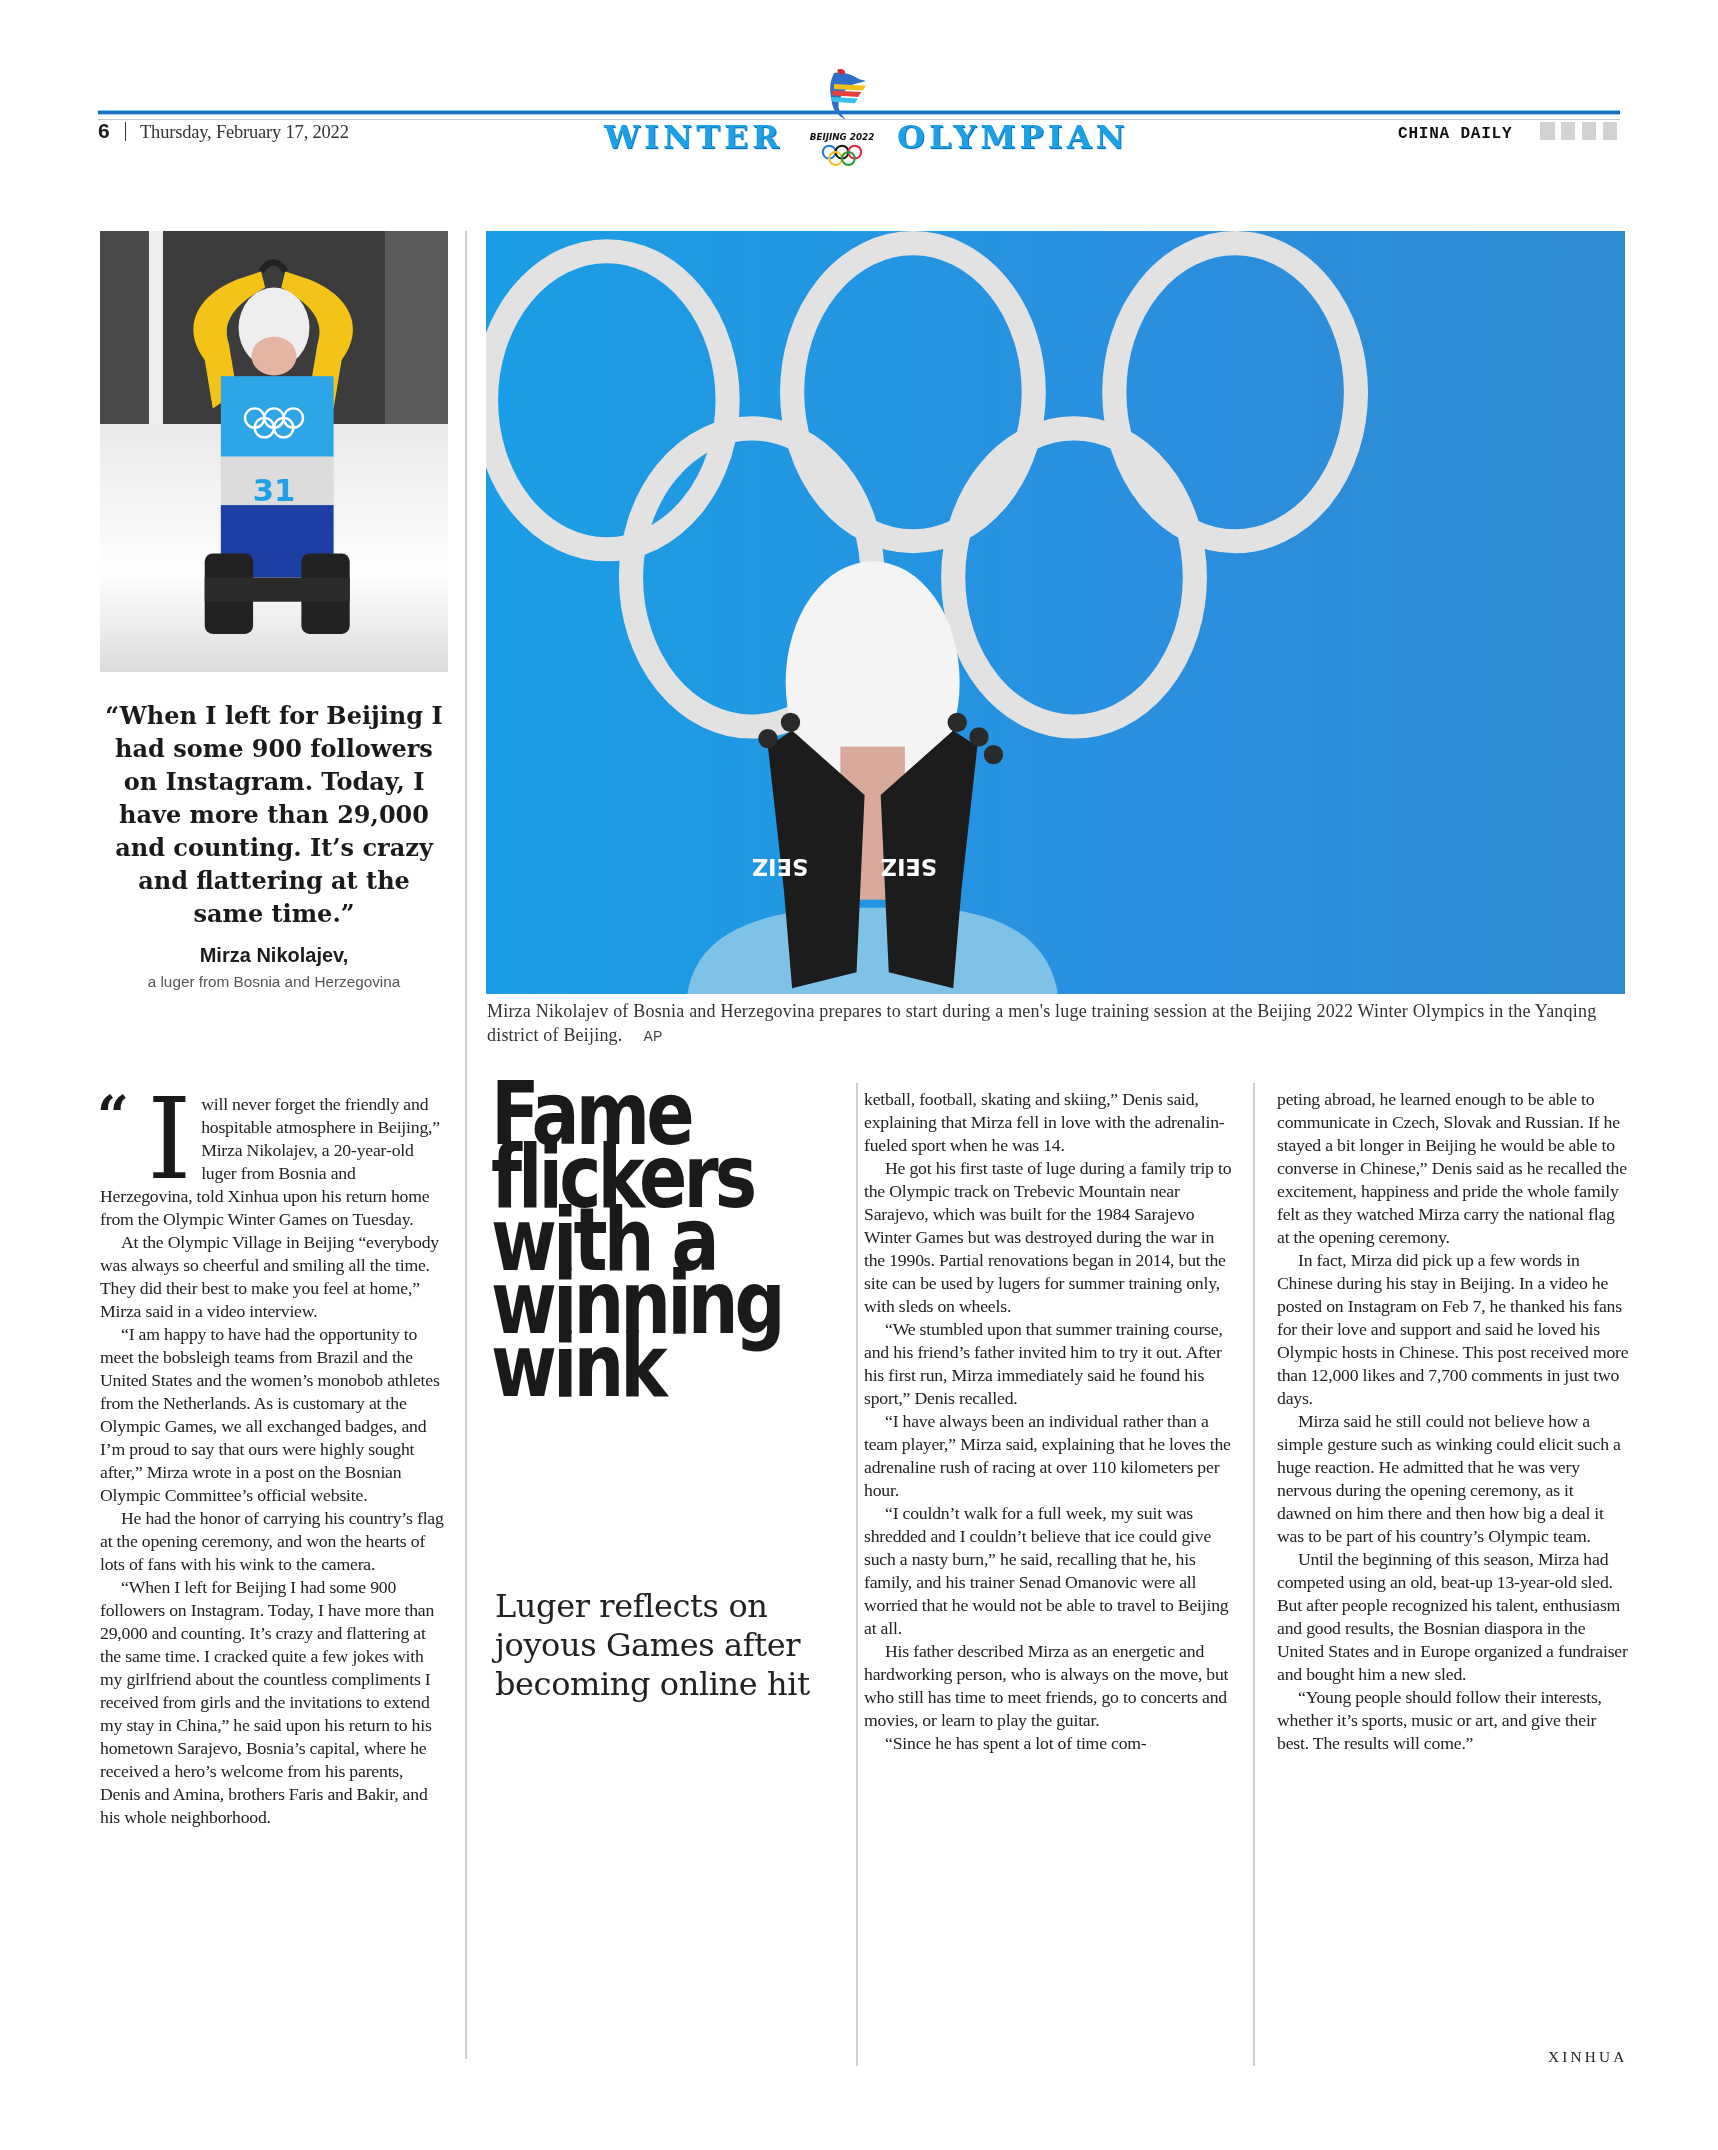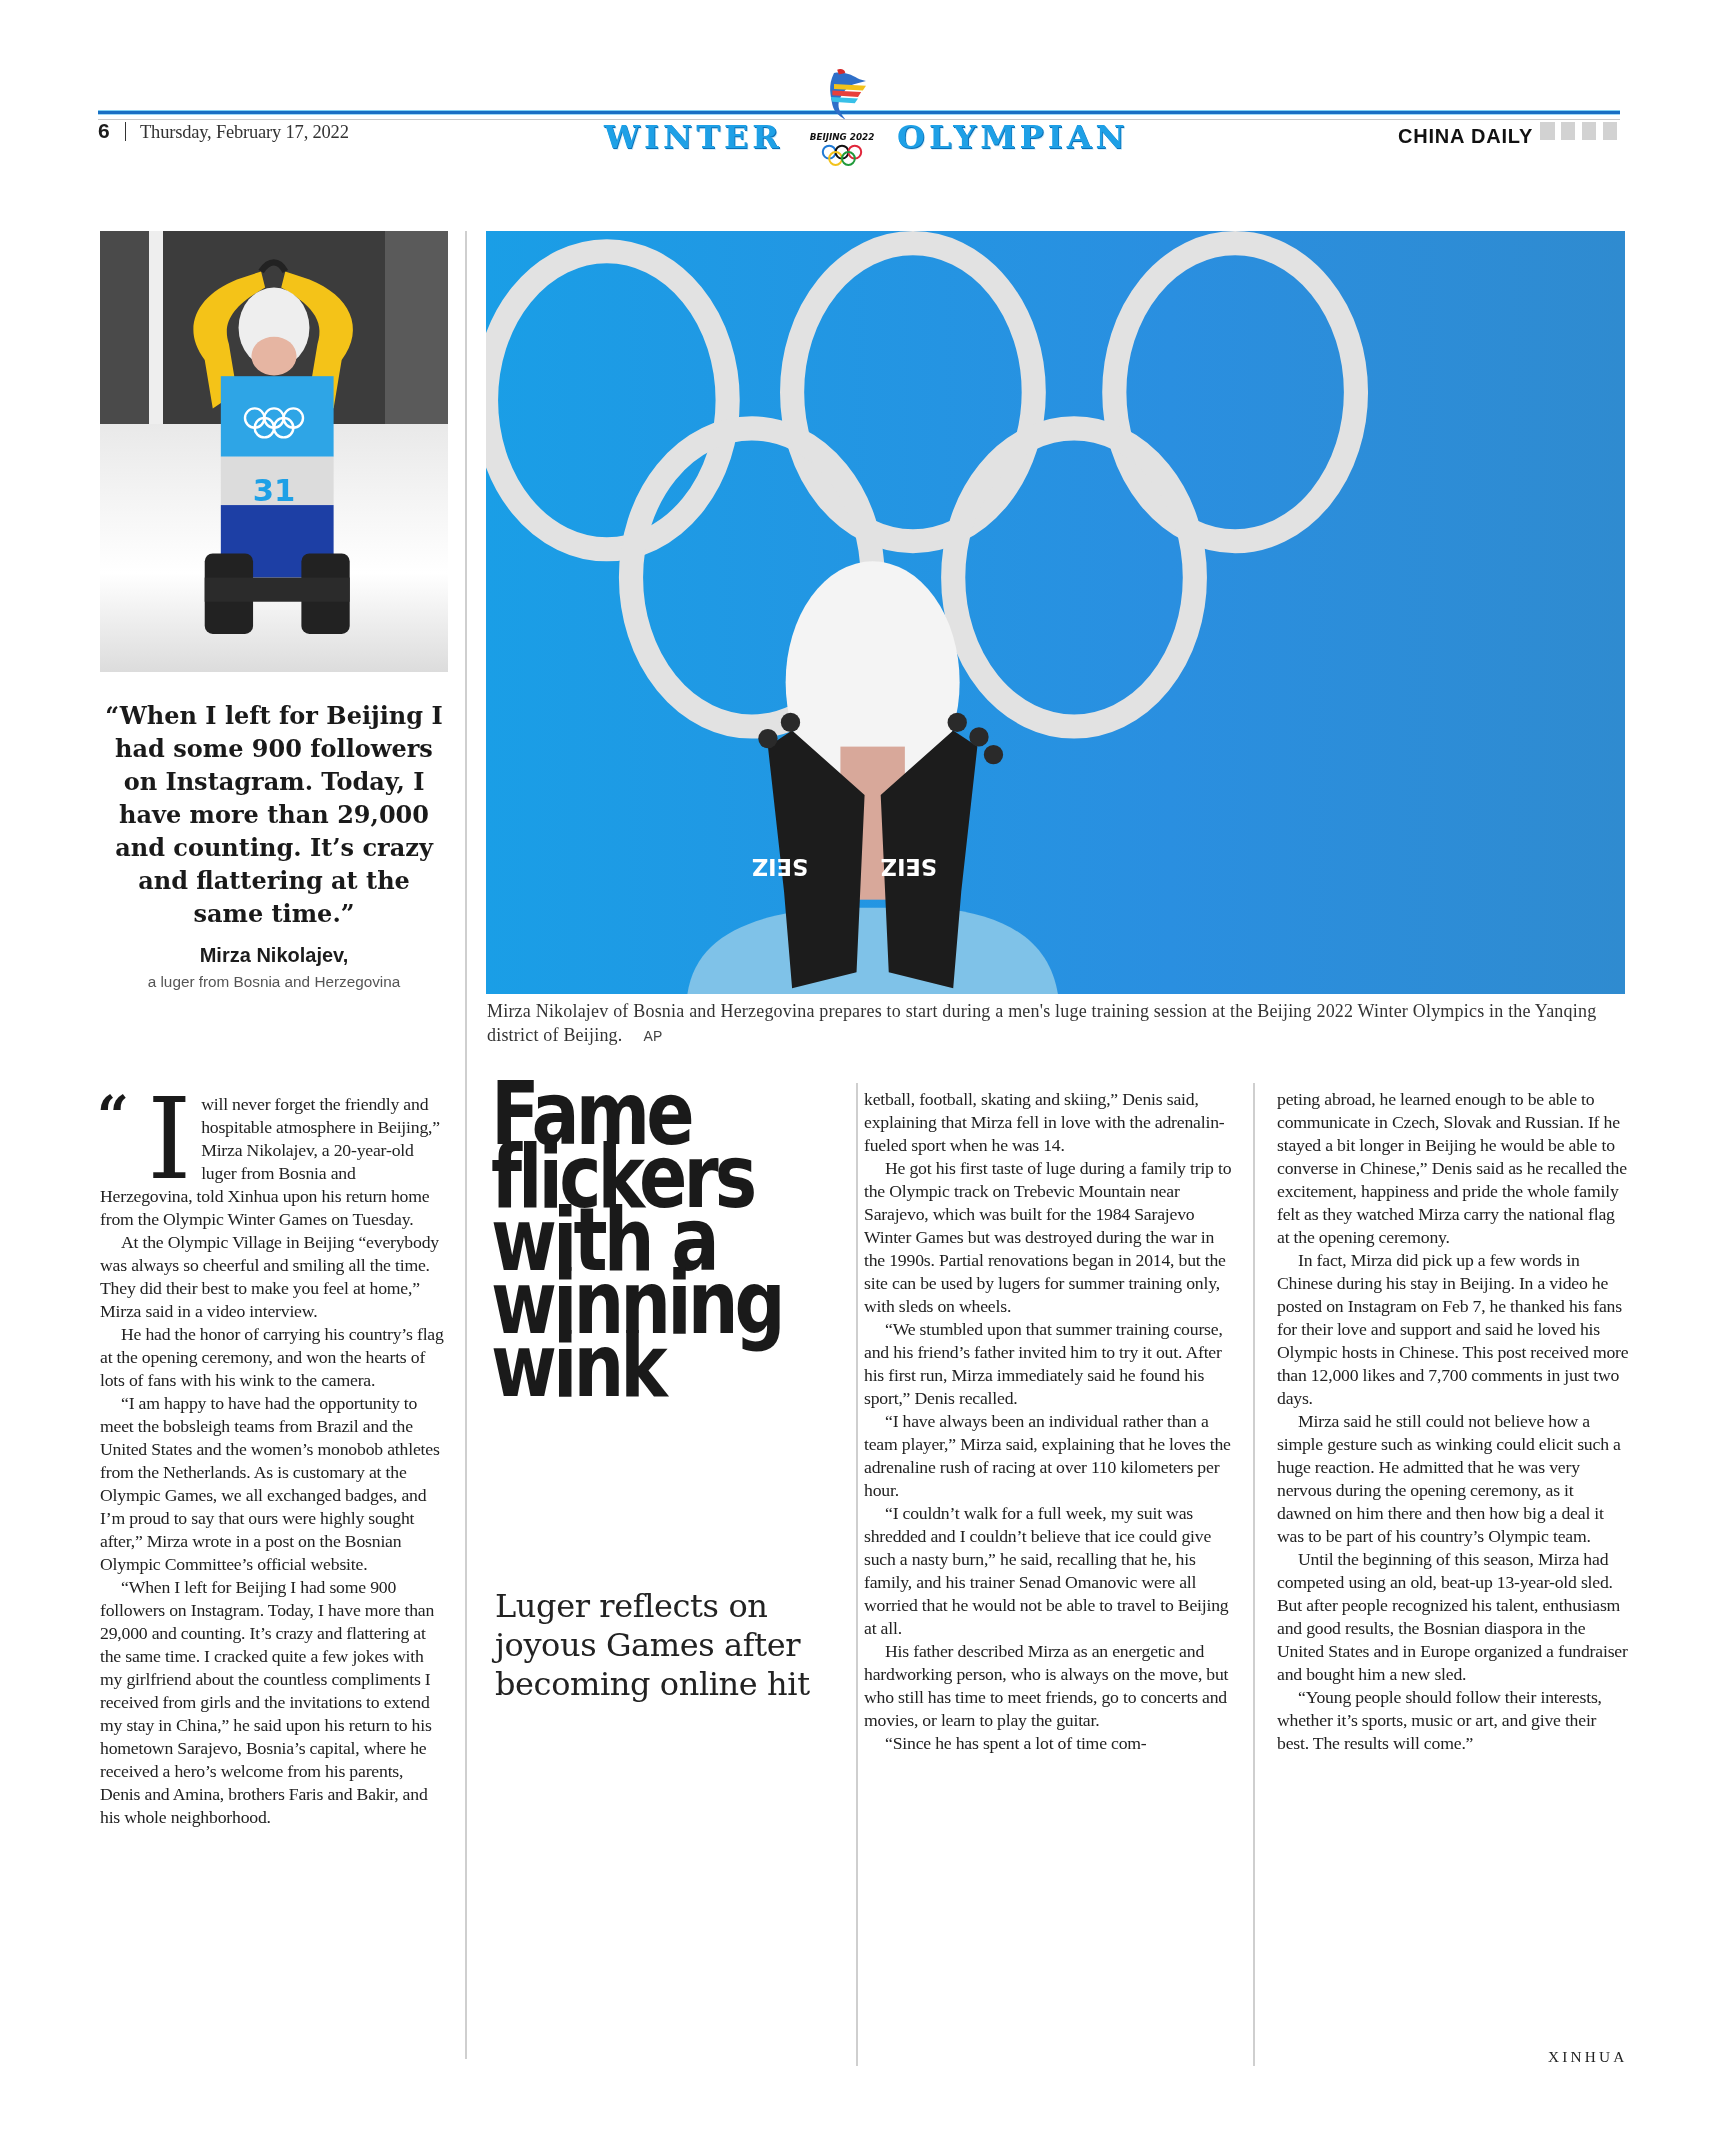--- a/index.html
+++ b/index.html
@@ -14,22 +14,22 @@
     font-weight: bold; font-size: 21px; }
   .page-sep { position: absolute; left: 125px; top: 122px; width: 0.8px; height: 19.3px; background: #333; }
   .page-date { position: absolute; left: 140px; top: 122px; font-family: "Liberation Serif", serif;
     font-size: 18.5px; color: #333; letter-spacing: -0.2px; }
   .section-title { position: absolute; top: 118px; font-family: "DejaVu Serif", serif; font-weight: bold;
     font-size: 32px; letter-spacing: 4px; color: #1ea0e6;
     text-shadow: 0.8px 0.8px 0 #0b6fb6, 1.6px 1.6px 0 #d9eef9; }
   .section-title.left { left: 604px; }
   .section-title.right { left: 897px; }
   .logo { position: absolute; left: 810px; top: 68px; width: 64px; height: 101px; }
-  .brand { position: absolute; left: 1398px; top: 125px; font-family: Liberation Sans, sans-serif;
-    font-weight: bold; font-size: 20px; letter-spacing: 0.8px; color: #111; }
+  .brand { position: absolute; left: 1398px; top: 125px; font-family: Liberation Mono, monospace;
+    font-weight: bold; font-size: 16px; letter-spacing: 0.8px; color: #111; }
   .brand-marks { position: absolute; left: 1540px; top: 122px; display: flex; gap: 6.4px; }
   .brand-marks span { display: block; width: 14.5px; height: 17.7px; background: #d2d2d2; }
 
   
   .photo-small { position: absolute; left: 100px; top: 231px; width: 348px; height: 441px; overflow: hidden;
     background: linear-gradient(90deg, #4a4a4a 0 14%, #eeeeee 14% 18%, #3c3c3c 18% 82%, #5a5a5a 82% 100%); }
   .photo-small .snow { position: absolute; left: 0; right: 0; top: 193px; bottom: 0;
     background: linear-gradient(180deg, #e9e9e9, #ffffff 60%, #dcdcdc); }
   .col-rule-1 { position: absolute; left: 465px; top: 231px; width: 1.6px; height: 1828px; background: #cfcfcf; }
   .col-rule-3 { position: absolute; left: 856px; top: 1083px; width: 1.6px; height: 983px; background: #cfcfcf; }
@@ -187,22 +187,22 @@
 </h1>
 <div class="deck">Luger reflects on joyous Games after becoming online hit</div>
 
 <div class="col col1">
   <div class="dropcap-wrap">
     <span class="dropcap-quote">“</span>
     <span class="dropcap">I</span>
     <p class="noindent">will never forget the friendly and hospitable atmosphere in Beijing,” Mirza Nikolajev, a 20-year-old luger from Bosnia and Herzegovina, told Xinhua upon his return home from the Olympic Winter Games on Tuesday.</p>
   </div>
   <p>At the Olympic Village in Beijing “everybody was always so cheerful and smiling all the time. They did their best to make you feel at home,” Mirza said in a video interview.</p>
+  <p>“I am happy to have had the opportunity to meet the bobsleigh teams from Brazil and the United States and the women’s monobob athletes from the Netherlands. As is customary at the Olympic Games, we all exchanged badges, and I’m proud to say that ours were highly sought after,” Mirza wrote in a post on the Bosnian Olympic Committee’s official website.</p>
   <p>He had the honor of carrying his country’s flag at the opening ceremony, and won the hearts of lots of fans with his wink to the camera.</p>
-  <p>“I am happy to have had the opportunity to meet the bobsleigh teams from Brazil and the United States and the women’s monobob athletes from the Netherlands. As is customary at the Olympic Games, we all exchanged badges, and I’m proud to say that ours were highly sought after,” Mirza wrote in a post on the Bosnian Olympic Committee’s official website.</p>
   <p>“When I left for Beijing I had some 900 followers on Instagram. Today, I have more than 29,000 and counting. It’s crazy and flattering at the same time. I cracked quite a few jokes with my girlfriend about the countless compliments I received from girls and the invitations to extend my stay in China,” he said upon his return to his hometown Sarajevo, Bosnia’s capital, where he received a hero’s welcome from his parents, Denis and Amina, brothers Faris and Bakir, and his whole neighborhood.</p>
 </div>
 
 <div class="col-rule-3"></div>
 
 <div class="col col3">
   <p class="noindent">ketball, football, skating and skiing,” Denis said, explaining that Mirza fell in love with the adrenalin-fueled sport when he was 14.</p>
   <p>He got his first taste of luge during a family trip to the Olympic track on Trebevic Mountain near Sarajevo, which was built for the 1984 Sarajevo Winter Games but was destroyed during the war in the 1990s. Partial renovations began in 2014, but the site can be used by lugers for summer training only, with sleds on wheels.</p>
   <p>“We stumbled upon that summer training course, and his friend’s father invited him to try it out. After his first run, Mirza immediately said he found his sport,” Denis recalled.</p>
   <p>“I have always been an individual rather than a team player,” Mirza said, explaining that he loves the adrenaline rush of racing at over 110 kilometers per hour.</p>

